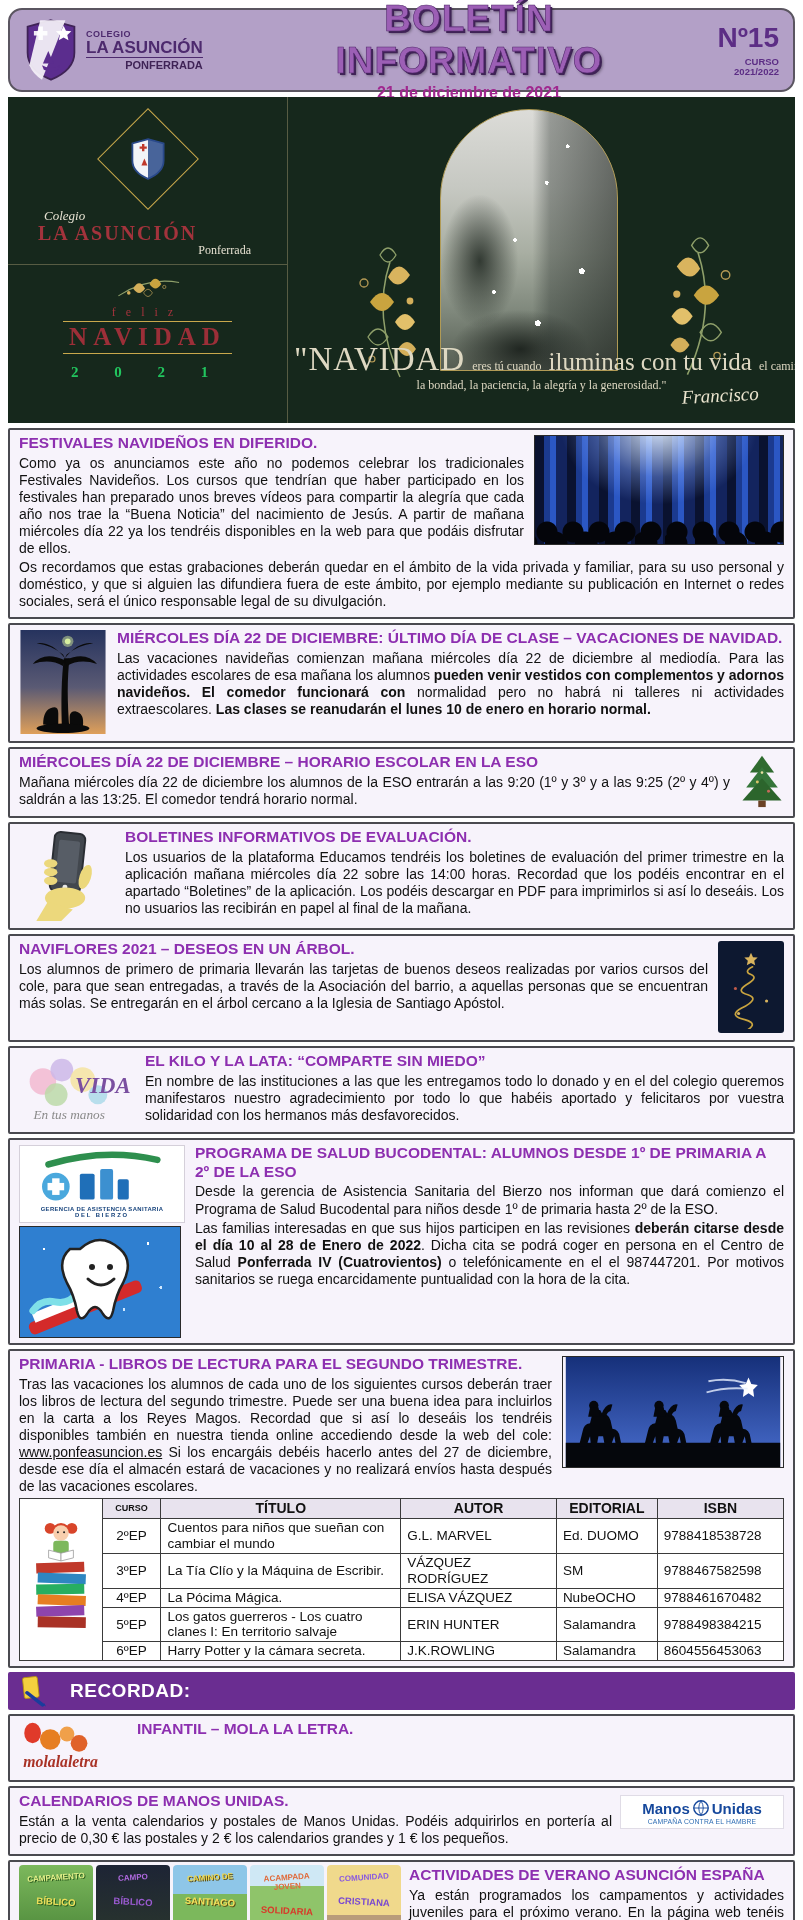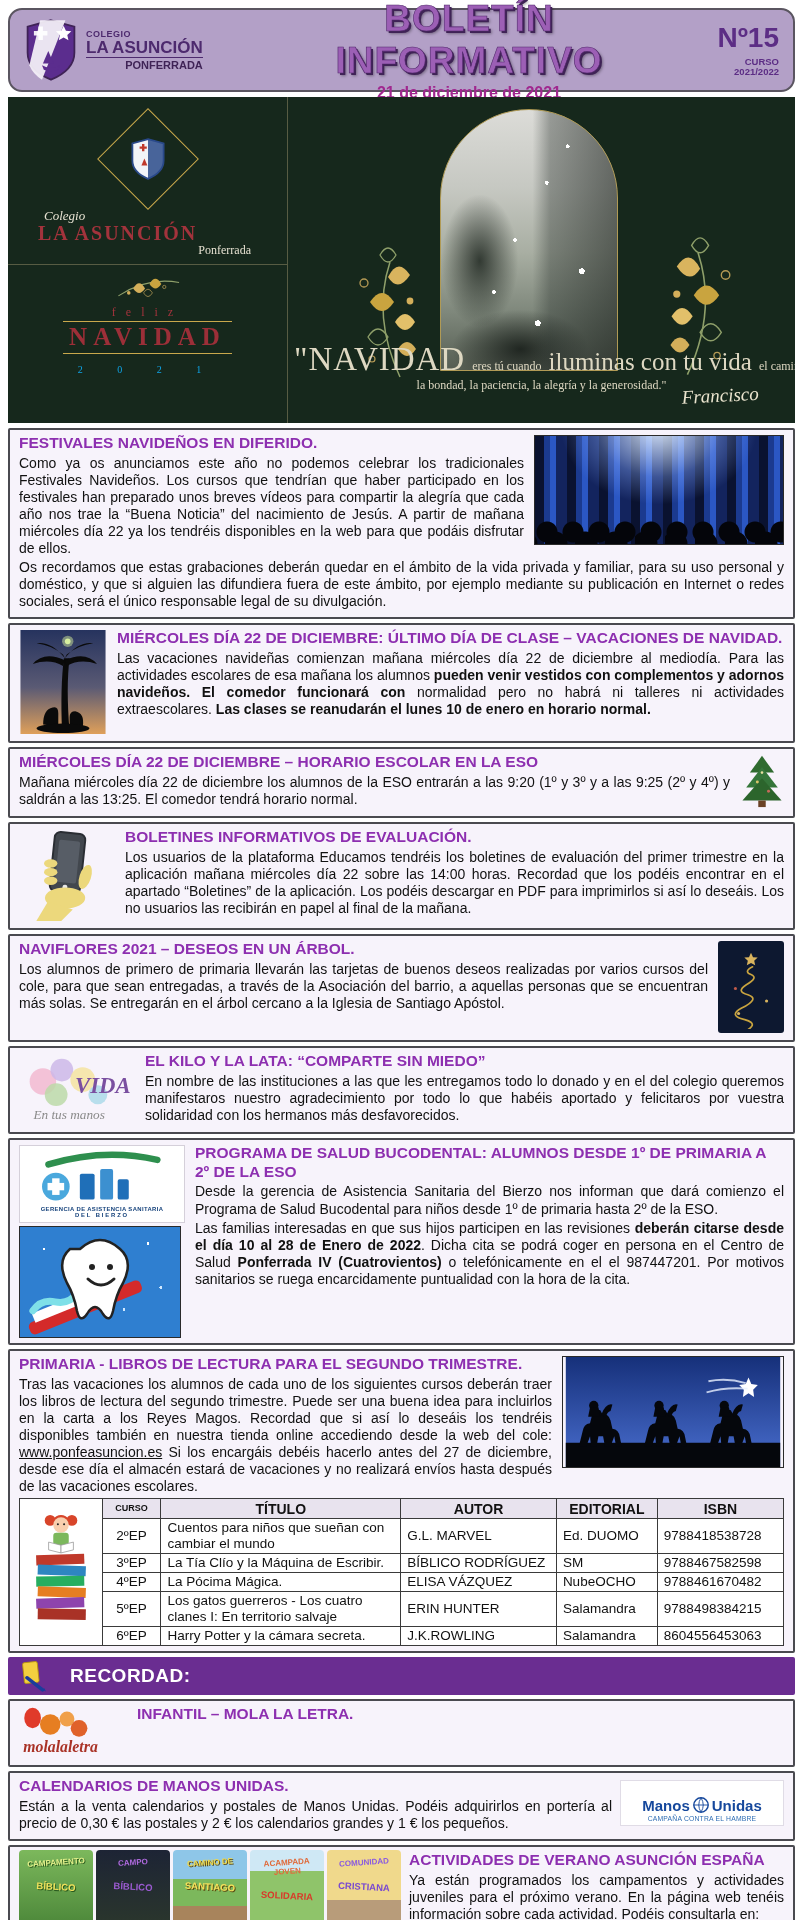--- a/index.html
+++ b/index.html
@@ -28,21 +28,21 @@
     display:flex;align-items:center;justify-content:center;}
   .diamond>svg{transform:rotate(-45deg);}
   .hero-school{font-family:"Liberation Serif",serif;line-height:1.05;padding:0 30px;}
   .h-colegio{display:block;color:#e7e2d2;font-style:italic;font-size:13px;margin-left:6px;}
   .h-asuncion{display:block;color:#a3333c;font-weight:700;font-size:20px;letter-spacing:2px;}
   .h-ponferrada{display:block;color:#e7e2d2;font-size:12px;text-align:right;margin-right:6px;}
   .hero-feliz{text-align:center;padding-top:4px;font-family:"Liberation Serif",serif;}
   .feliz{color:#a3333c;font-size:12px;letter-spacing:10px;margin-top:2px;}
   .navidad{color:#9c2f38;font-size:25px;letter-spacing:6px;font-weight:700;width:fit-content;margin:1px auto 0;
     border-top:1px solid #c9a84c;border-bottom:1px solid #c9a84c;padding:1px 6px 2px;}
-  .h-year{color:#0ea5e9;font-size:10px;letter-spacing:16px;margin-top:10px;}
+  .h-year{color:#22c55e;font-size:15px;letter-spacing:16px;margin-top:10px;font-weight:bold;}
   .hero-right{flex:1;position:relative;}
   .arch{position:absolute;left:152px;top:12px;width:178px;height:262px;border:1.5px solid #b09a55;
     border-radius:90px 90px 0 0;box-sizing:border-box;
     background-image:
       radial-gradient(circle 2px at 72% 14%,#fff 98%,transparent),
       radial-gradient(circle 2px at 60% 28%,#fff 98%,transparent),
       radial-gradient(circle 3px at 80% 62%,#fff 98%,transparent),
       radial-gradient(circle 2px at 30% 70%,#fff 98%,transparent),
       radial-gradient(circle 3px at 55% 82%,#fff 98%,transparent),
       radial-gradient(circle 2px at 42% 50%,#fff 98%,transparent),
@@ -98,21 +98,21 @@
   table.books th{background:#e8e3ee;font-weight:700;font-size:14px;text-align:center;}
   td.cl{width:72px;background:#fff;text-align:center;padding:2px;}
   td.curso{width:50px;text-align:center;font-weight:400;}
   td.tit{width:280px;} td.aut{width:160px;} td.edi{width:92px;} td.isbn{width:118px;}
   
   .recordad{margin:0 8px 4px;height:38px;background:#6a2d91;display:flex;align-items:center;gap:12px;
     padding:0 12px;border-radius:2px;}
   .recordad .lbl{color:#fff;font-weight:800;font-size:19px;letter-spacing:.5px;margin-left:12px;}
   
   .manos-logo{float:right;width:158px;text-align:center;margin:4px 0 0 8px;background:#fff;border:1px solid #e0dce6;padding:3px 2px;}
-  .mu-row{display:flex;align-items:center;justify-content:center;gap:2px;font-weight:800;color:#16489c;font-size:15px;margin-top:12px;}
+  .mu-row{display:flex;align-items:center;justify-content:center;gap:2px;font-weight:800;color:#16489c;font-size:15px;}
   .mu-sub{font-size:6.8px;color:#2e6db4;letter-spacing:.2px;margin-top:1px;}
   
   .verano-flex{display:flex;gap:8px;}
   .posters{display:flex;gap:3px;}
   .poster{width:74px;height:96px;border-radius:4px;position:relative;overflow:hidden;flex:none;}
   .poster::after{content:"";position:absolute;bottom:4px;left:6px;width:20px;height:10px;background:#fff;
     border-radius:2px;box-shadow:32px 2px 0 #fff,16px 7px 0 #fff;opacity:.92;}
   .poster .pl1{display:block;text-align:center;font-weight:800;font-size:8px;margin-top:8px;transform:rotate(-4deg);}
   .poster .pl2{display:block;text-align:center;font-weight:800;font-size:9.5px;margin-top:14px;transform:rotate(3deg);}
   .poster:nth-child(1){background:linear-gradient(#7cb85c,#3f7a30);}
@@ -418,21 +418,21 @@
       <tr>
         <td class="curso">2ºEP</td>
         <td class="tit">Cuentos para niños que sueñan con cambiar el mundo</td>
         <td class="aut">G.L. MARVEL</td>
         <td class="edi">Ed. DUOMO</td>
         <td class="isbn">9788418538728</td>
       </tr>
       <tr>
         <td class="curso">3ºEP</td>
         <td class="tit">La Tía Clío y la Máquina de Escribir.</td>
-        <td class="aut">BÍBLICO RODRÍGUEZ</td>
+        <td class="aut">VÁZQUEZ RODRÍGUEZ</td>
         <td class="edi">SM</td>
         <td class="isbn">9788467582598</td>
       </tr>
       <tr>
         <td class="curso">4ºEP</td>
         <td class="tit">La Pócima Mágica.</td>
         <td class="aut">ELISA VÁZQUEZ</td>
         <td class="edi">NubeOCHO</td>
         <td class="isbn">9788461670482</td>
       </tr>

